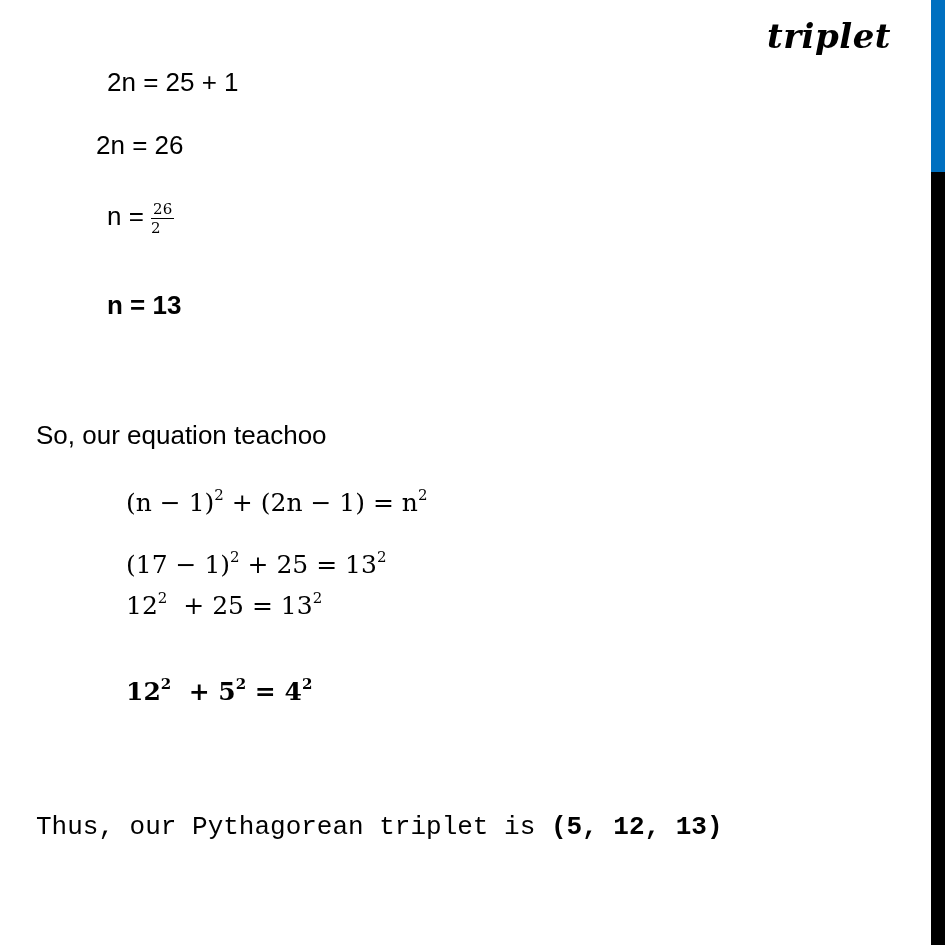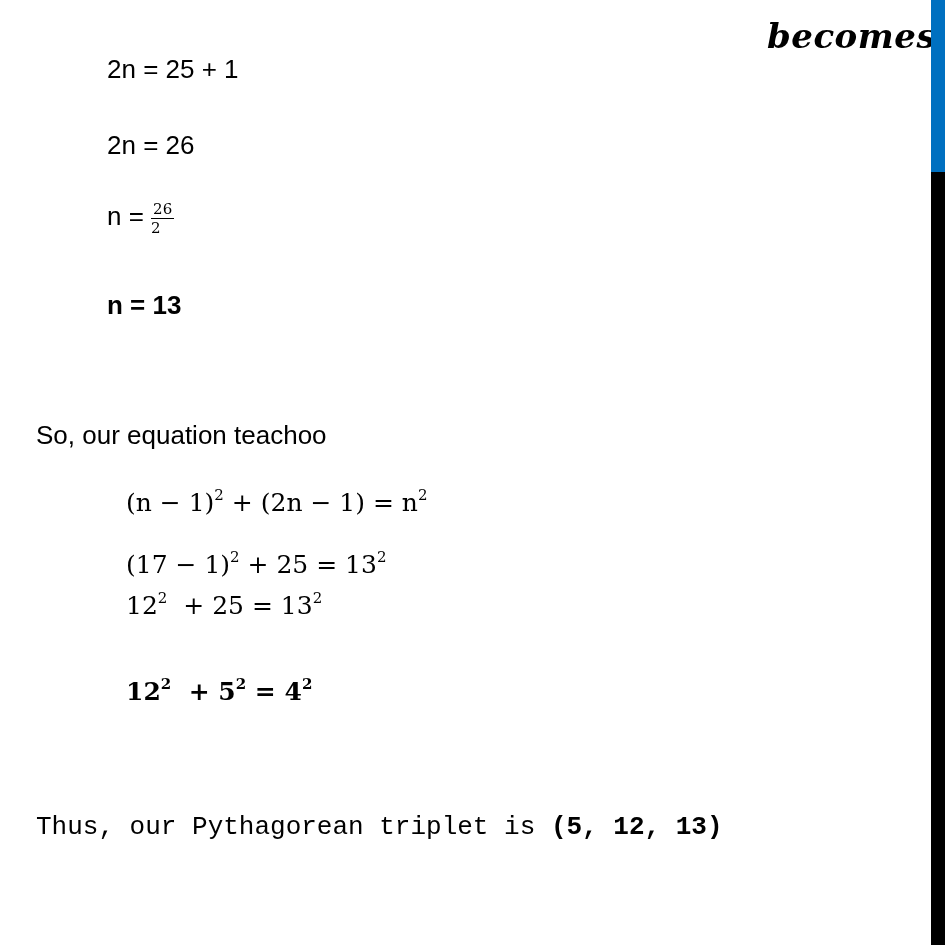--- a/index.html
+++ b/index.html
@@ -11,26 +11,26 @@
   .bold { font-weight:bold; }
   .math { position:absolute; font-family:"DejaVu Serif", serif; font-size:25px; white-space:nowrap;margin-left:40px; }
   .math sup { font-size:15px; vertical-align:11px; }
   .frac { display:inline-block; vertical-align:middle; font-family:"DejaVu Serif", serif; font-size:15px; line-height:18px; }
   .frac .num { display:block; border-bottom:1.5px solid #000; padding:0 2px; }
   .frac .den { display:block; }
 </style>
 </head>
 <body>
 
-<div class="logo">becomes</div>
+<div class="logo">triplet</div>
 <div class="sidebar-blue"></div>
 <div class="sidebar-black"></div>
 
-<div class="line" style="left:107px;top:54px;">2n = 25 + 1</div>
-<div class="line" style="left:107px;top:130px;">2n = 26</div>
+<div class="line" style="left:107px;top:67px;">2n = 25 + 1</div>
+<div class="line" style="left:96px;top:130px;">2n = 26</div>
 <div class="line" style="left:107px;top:200px;">
   <span>n = </span><span class="frac"><span class="num">26</span><span class="den">2</span></span>
 </div>
 <div class="line bold" style="left:107px;top:290px;">n = 13</div>
 
 <div class="line" style="left:36px;top:420px;">So, our equation teachoo</div>
 
 <div class="math" style="left:86px;top:486px;"><span>(n − 1)</span><sup>2</sup><span> + (2n − 1) = n</span><sup>2</sup></div>
 <div class="math" style="left:86px;top:548px;"><span>(17 − 1)</span><sup>2</sup><span> + 25 = 13</span><sup>2</sup></div>
 <div class="math" style="left:86px;top:589px;text-align:center;"><span>12</span><sup>2</sup><span style="white-space:pre">  + 25 = 13</span><sup>2</sup></div>

